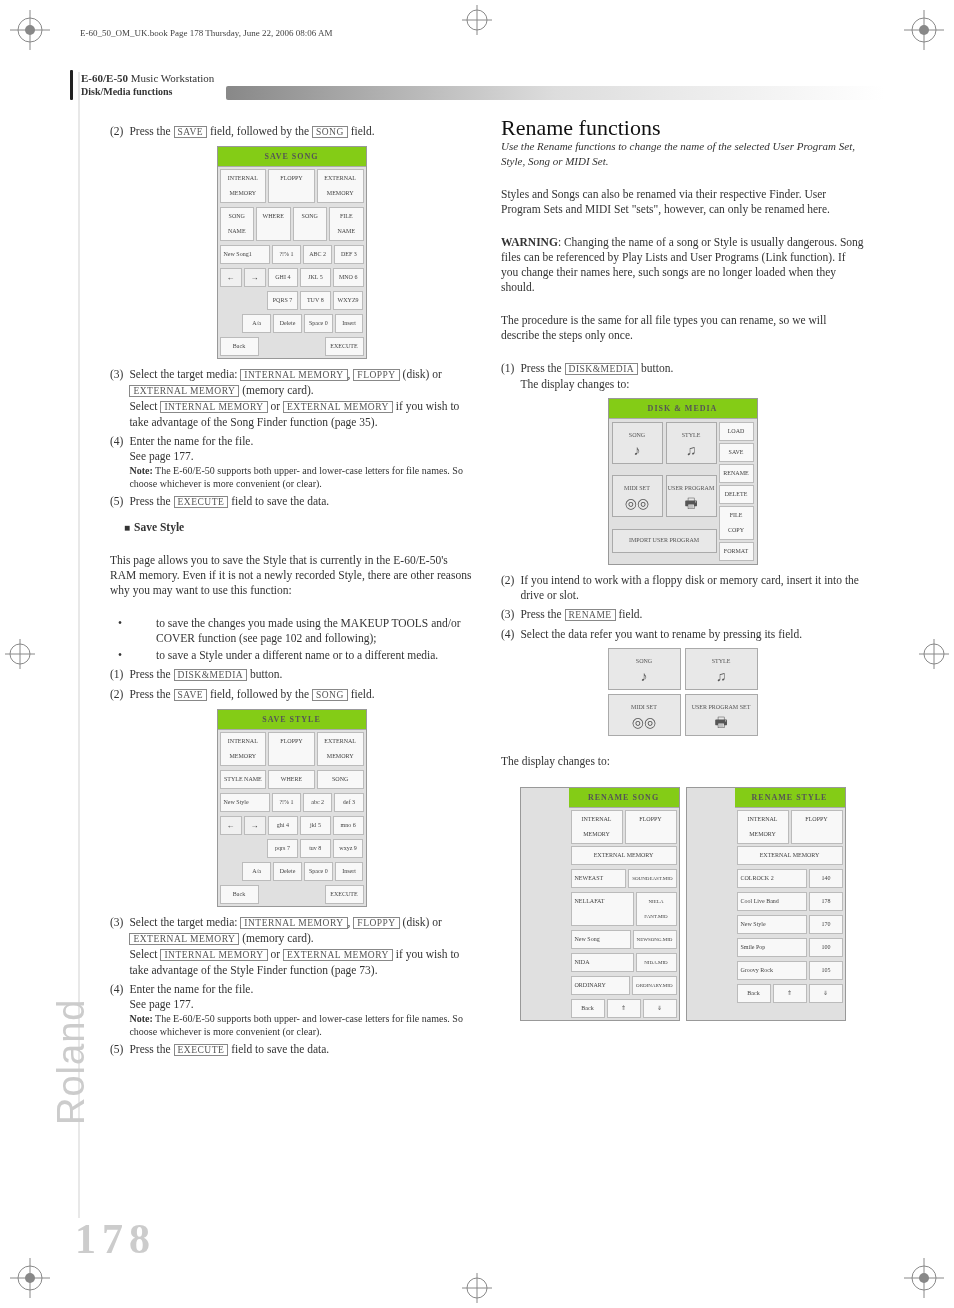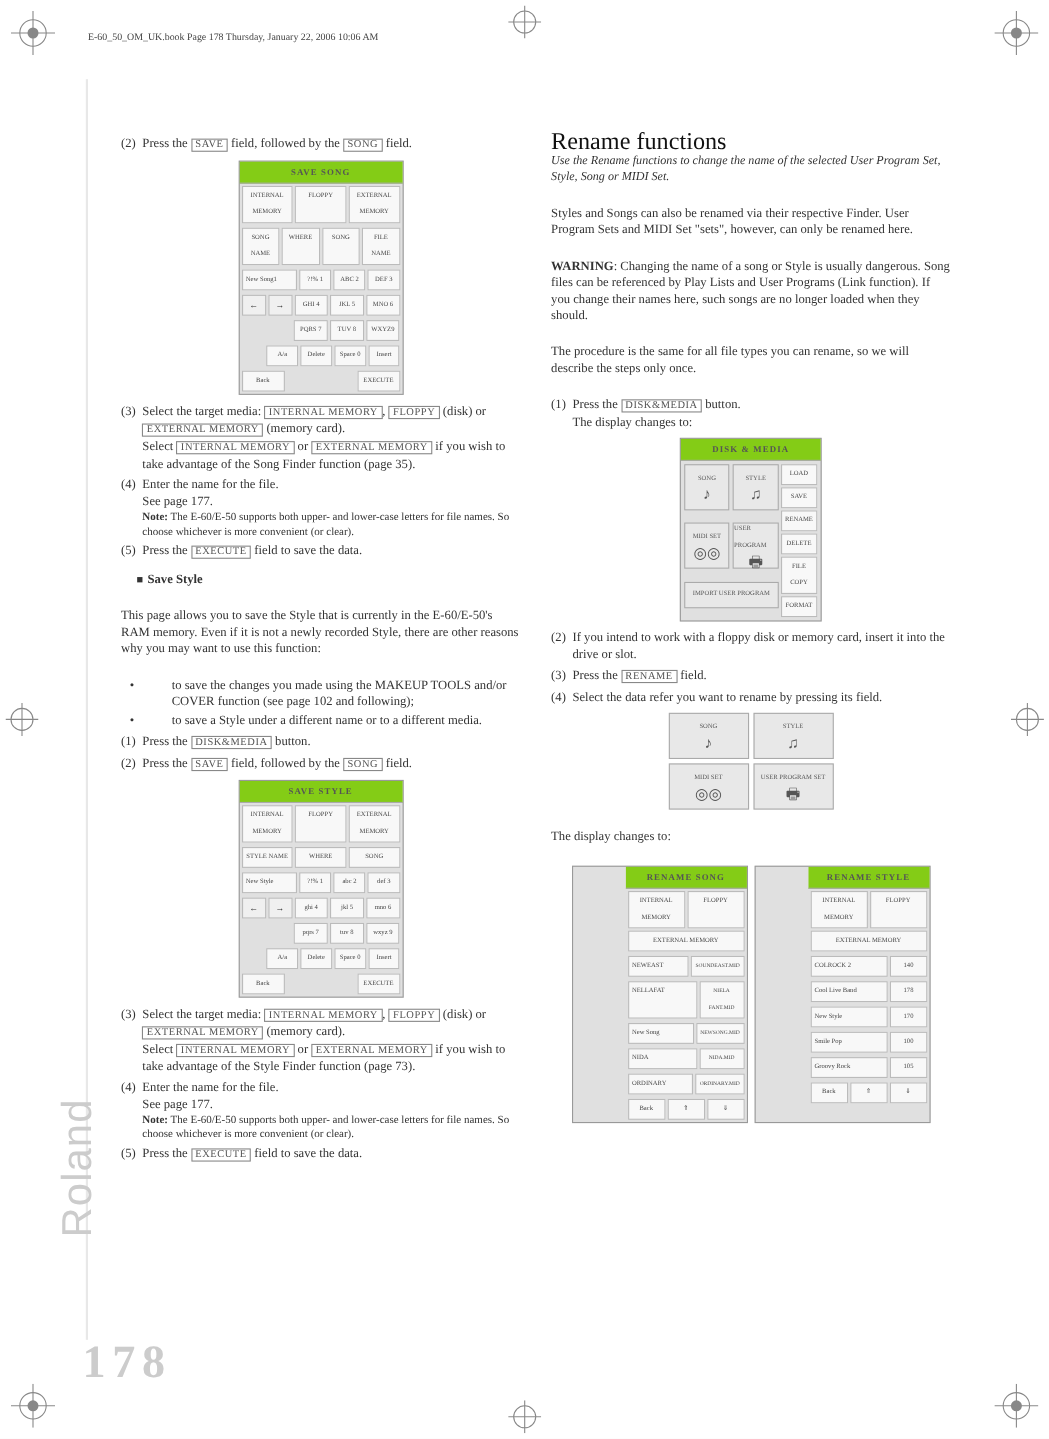--- a/index.html
+++ b/index.html
@@ -108,21 +108,21 @@
     background: #e0e0e0;
     border: 1px solid #999;
     font-size: 7px;
     box-sizing: border-box;
   }
   .ss-title { background: #84cc16; text-align: center; font-weight: bold; padding: 2px 0; font-size: 8px; letter-spacing: 1px; color: #555; border-bottom: 1px solid #aaa; }
   .ss-row { display: flex; gap: 2px; padding: 2px; flex-wrap: wrap; }
   .ss-cell { background: #f8f8f8; border: 1px solid #bbb; padding: 1px 3px; font-size: 6px; flex: 1; text-align: center; color: #444; }
   .ss-arrow { background: #f0f0f0; border: 1px solid #bbb; padding: 1px 6px; font-size: 8px; }
   .ss-center { display: block; margin-left: auto; margin-right: auto; }
-  .ss-small { width: 129px; }
+  .ss-small { width: 150px; }
   .ss-dual { display: flex; gap: 6px; justify-content: center; margin: 6px 0; }
   .ss-dual .screenshot { width: 160px; margin: 0; padding-left: 48px; }
   .ss-grid4 { width: 150px; margin: 6px auto; display: grid; grid-template-columns: 1fr 1fr; gap: 4px; }
   .ss-icon-box { background: #e8e8e8; border: 1px solid #aaa; height: 40px; display: flex; flex-direction: column; align-items: center; justify-content: center; font-size: 6px; color: #555; }
   .ss-icon-box .glyph { font-size: 14px; }
   .page-num {
     position: absolute;
     bottom: 45px;
     left: 75px;
     font-size: 42px;
@@ -211,24 +211,32 @@
       </svg>
     </div>
   <div class="reg-mark reg-bottom">
       <svg viewBox="0 0 30 30">
         <circle cx="15" cy="15" r="10" fill="none" stroke="#888"></circle>
         <line x1="15" y1="0" x2="15" y2="30" stroke="#888"></line>
         <line x1="0" y1="15" x2="30" y2="15" stroke="#888"></line>
       </svg>
     </div>
 
-  <div class="book-line">E-60_50_OM_UK.book  Page 178  Thursday, January 22, 2006  10:06 AM</div>
+  <div class="book-line">E-60_50_OM_UK.book  Page 178  Thursday, June 22, 2006  08:06 AM</div>
 
   <div class="left-stripe"></div>
 
+  <div class="header">
+    <div class="header-line"></div>
+    <div class="header-text">
+      <div class="row1"><b>E-60/E-50</b><span> Music Workstation</span></div>
+      <div class="row2">Disk/Media functions</div>
+    </div>
+    <div class="header-bar"></div>
+  </div>
 
   <div class="content">
 
     <div class="col">
 
       <div class="step">
         <div class="num">(2)</div>
         <div class="body">
           <span>Press the </span><span class="btn-label">SAVE</span><span> field, followed by the </span><span class="btn-label">SONG</span><span> field.</span>
         </div>

